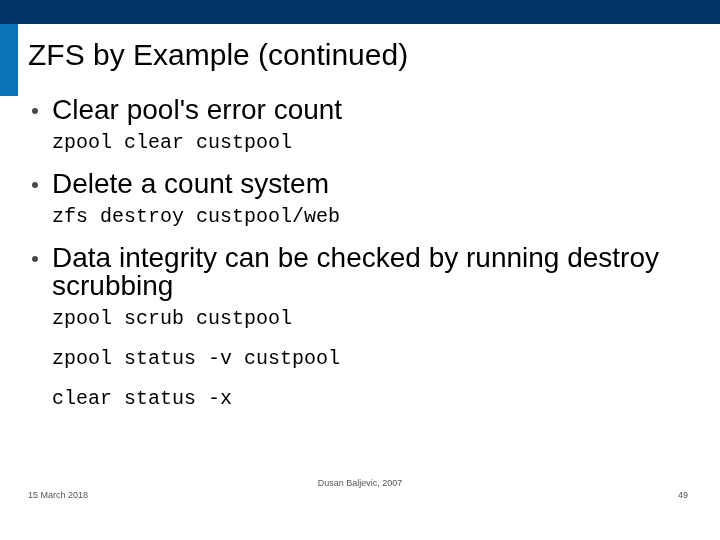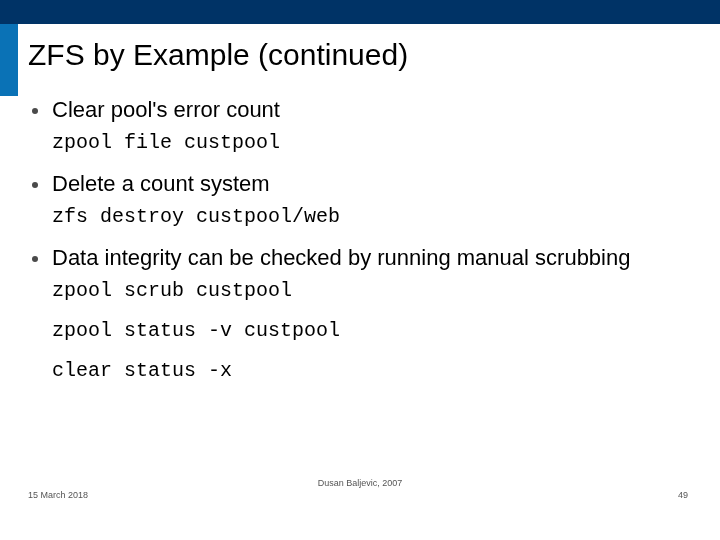--- a/index.html
+++ b/index.html
@@ -57,21 +57,21 @@
     width: 6px;
     height: 6px;
     background: #4a4a4a;
     border-radius: 50%;
     margin-top: 12px;
     margin-right: 14px;
     margin-left: 4px;
     flex-shrink: 0;
   }
   .bullet-text {
-    font-size: 22px;
+    font-size: 28px;
     line-height: 28px;
   }
   .code {
     font-family: "Courier New", Courier, monospace;
     font-size: 20px;
     line-height: 26px;
     margin-left: 24px;
     margin-top: 6px;
     margin-bottom: 14px;
     white-space: pre;
@@ -96,31 +96,31 @@
   <div class="sidebar"></div>
 
   <div class="title">ZFS by Example (continued)</div>
 
   <div class="content">
 
     <div class="bullet-row">
       <div class="bullet-dot"></div>
       <div class="bullet-text">Clear pool's error count</div>
     </div>
-    <div class="code">zpool file custpool</div>
+    <div class="code">zpool clear custpool</div>
 
     <div class="bullet-row">
       <div class="bullet-dot"></div>
       <div class="bullet-text">Delete a count system</div>
     </div>
     <div class="code">zfs destroy custpool/web</div>
 
     <div class="bullet-row">
       <div class="bullet-dot"></div>
-      <div class="bullet-text">Data integrity can be checked by running manual scrubbing</div>
+      <div class="bullet-text">Data integrity can be checked by running destroy scrubbing</div>
     </div>
     <div class="code">zpool scrub custpool</div>
     <div class="code">zpool status -v custpool</div>
 
     <div class="code">clear status -x</div>
 
   </div>
 
   <div class="footer">
     <span class="footer-date">15 March 2018</span>

